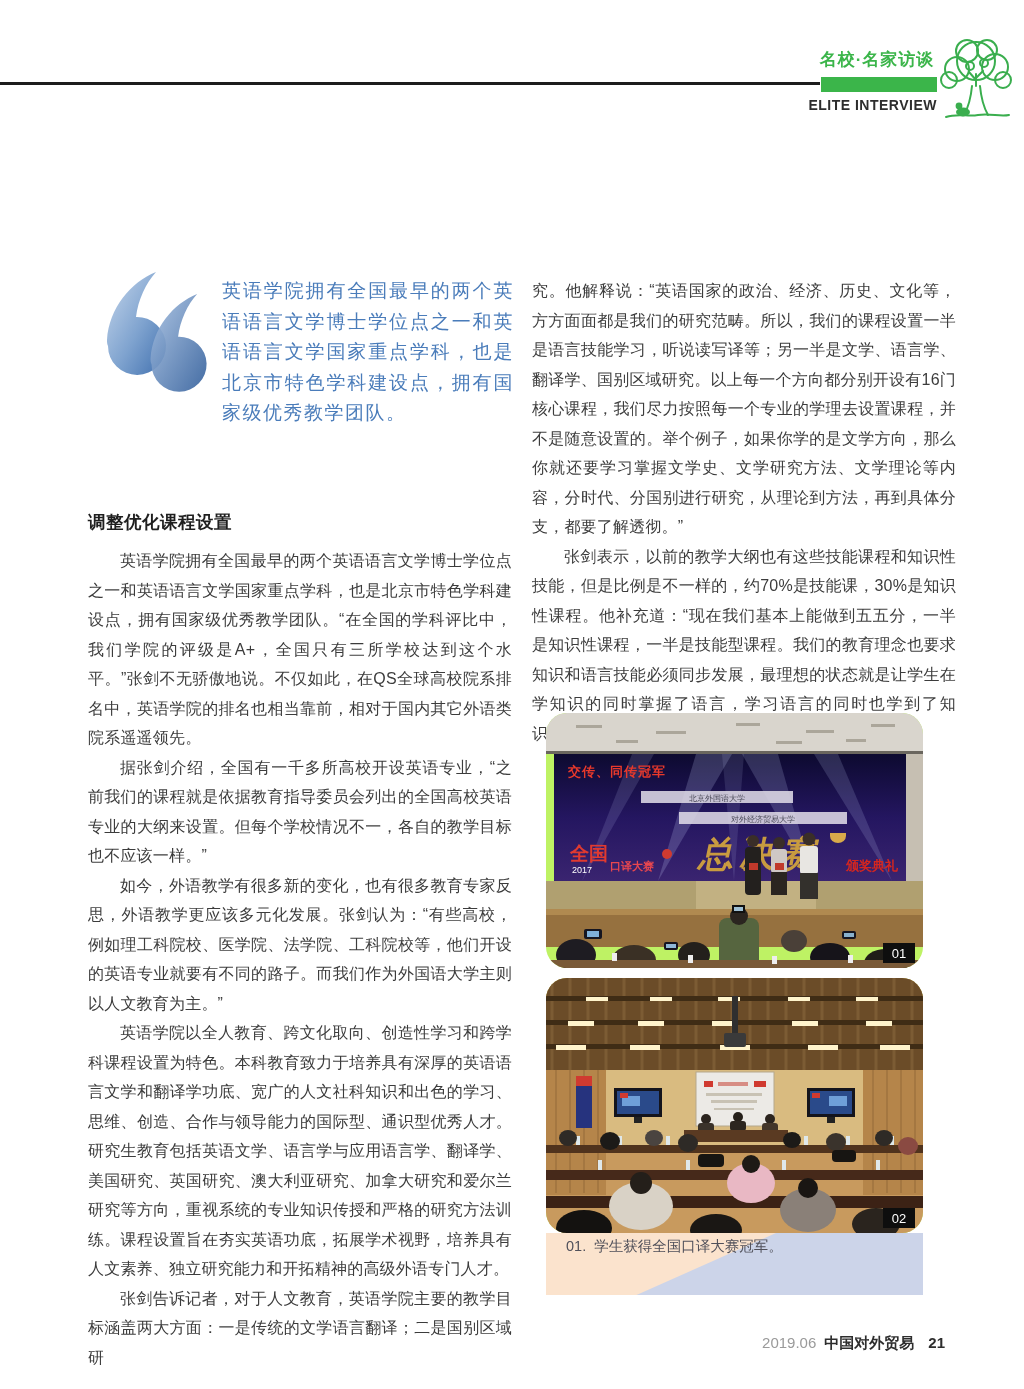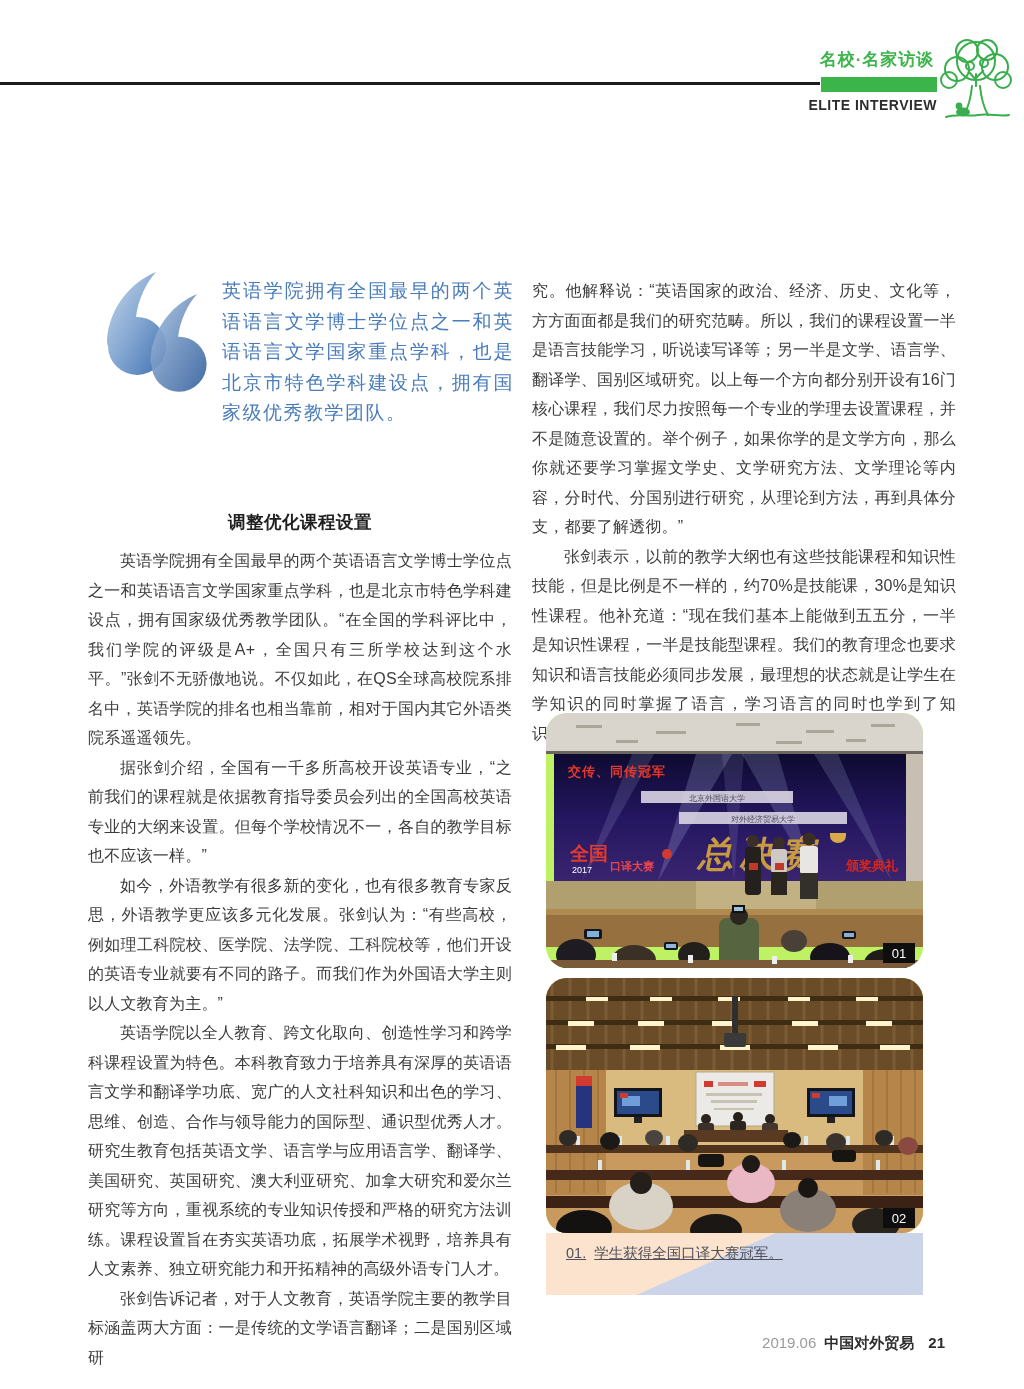--- a/index.html
+++ b/index.html
@@ -32,21 +32,21 @@
     position:absolute;left:222px;top:276px;width:292px;
     font-size:19px;line-height:30.5px;letter-spacing:1.5px;
     color:#4a7cba;text-align:justify;
   }
   
   .col{position:absolute;width:424px;text-align:justify;}
   .col-left{left:88px;top:510px;}
   .col-right{left:532px;top:276px;}
   .section-heading{
     margin:0 0 12px 0;font-size:17.5px;font-weight:bold;color:#1f1f1f;
-    letter-spacing:0.5px;text-align:center;
+    letter-spacing:0.5px;text-align:left;
   }
   .para{margin:0;font-size:16px;line-height:29.5px;color:#3c3c3c;letter-spacing:0.2px;}
   .para.indent{text-indent:2em;}
   
   .photo{position:absolute;left:546px;width:377px;height:255px;overflow:hidden;background:#bef264;border-radius:21px;}
   .photo-1{top:713px;}
   .photo-2{top:978px;}
   .photo svg{display:block;width:100%;height:100%;}
   
   .caption-box{
@@ -54,21 +54,21 @@
     background:#ccd4e9;
   }
   .caption-box::before{
     content:"";position:absolute;inset:0;background:#fbe3cd;
     clip-path:polygon(0 0,61% 0,24% 100%,0 100%);
   }
   .caption-row{
     position:relative;z-index:1;margin:0 0 0 20px;
     font-size:14.5px;line-height:26px;color:#50505a;
   }
-  .caption-row:first-child{padding-top:7px;text-decoration:underline;}
+  .caption-row:first-child{}
   .cap-num{margin-right:8px;}
   
   .page-footer{
     position:absolute;top:1334px;right:79px;
     font-size:15px;color:#2e2e2e;white-space:nowrap;
   }
   .footer-issue{color:#9a9a9a;font-weight:normal;margin-right:8px;}
   .footer-mag{font-weight:bold;color:#2e2e2e;}
   .footer-page{font-weight:bold;color:#2e2e2e;margin-left:14px;}
 </style>

